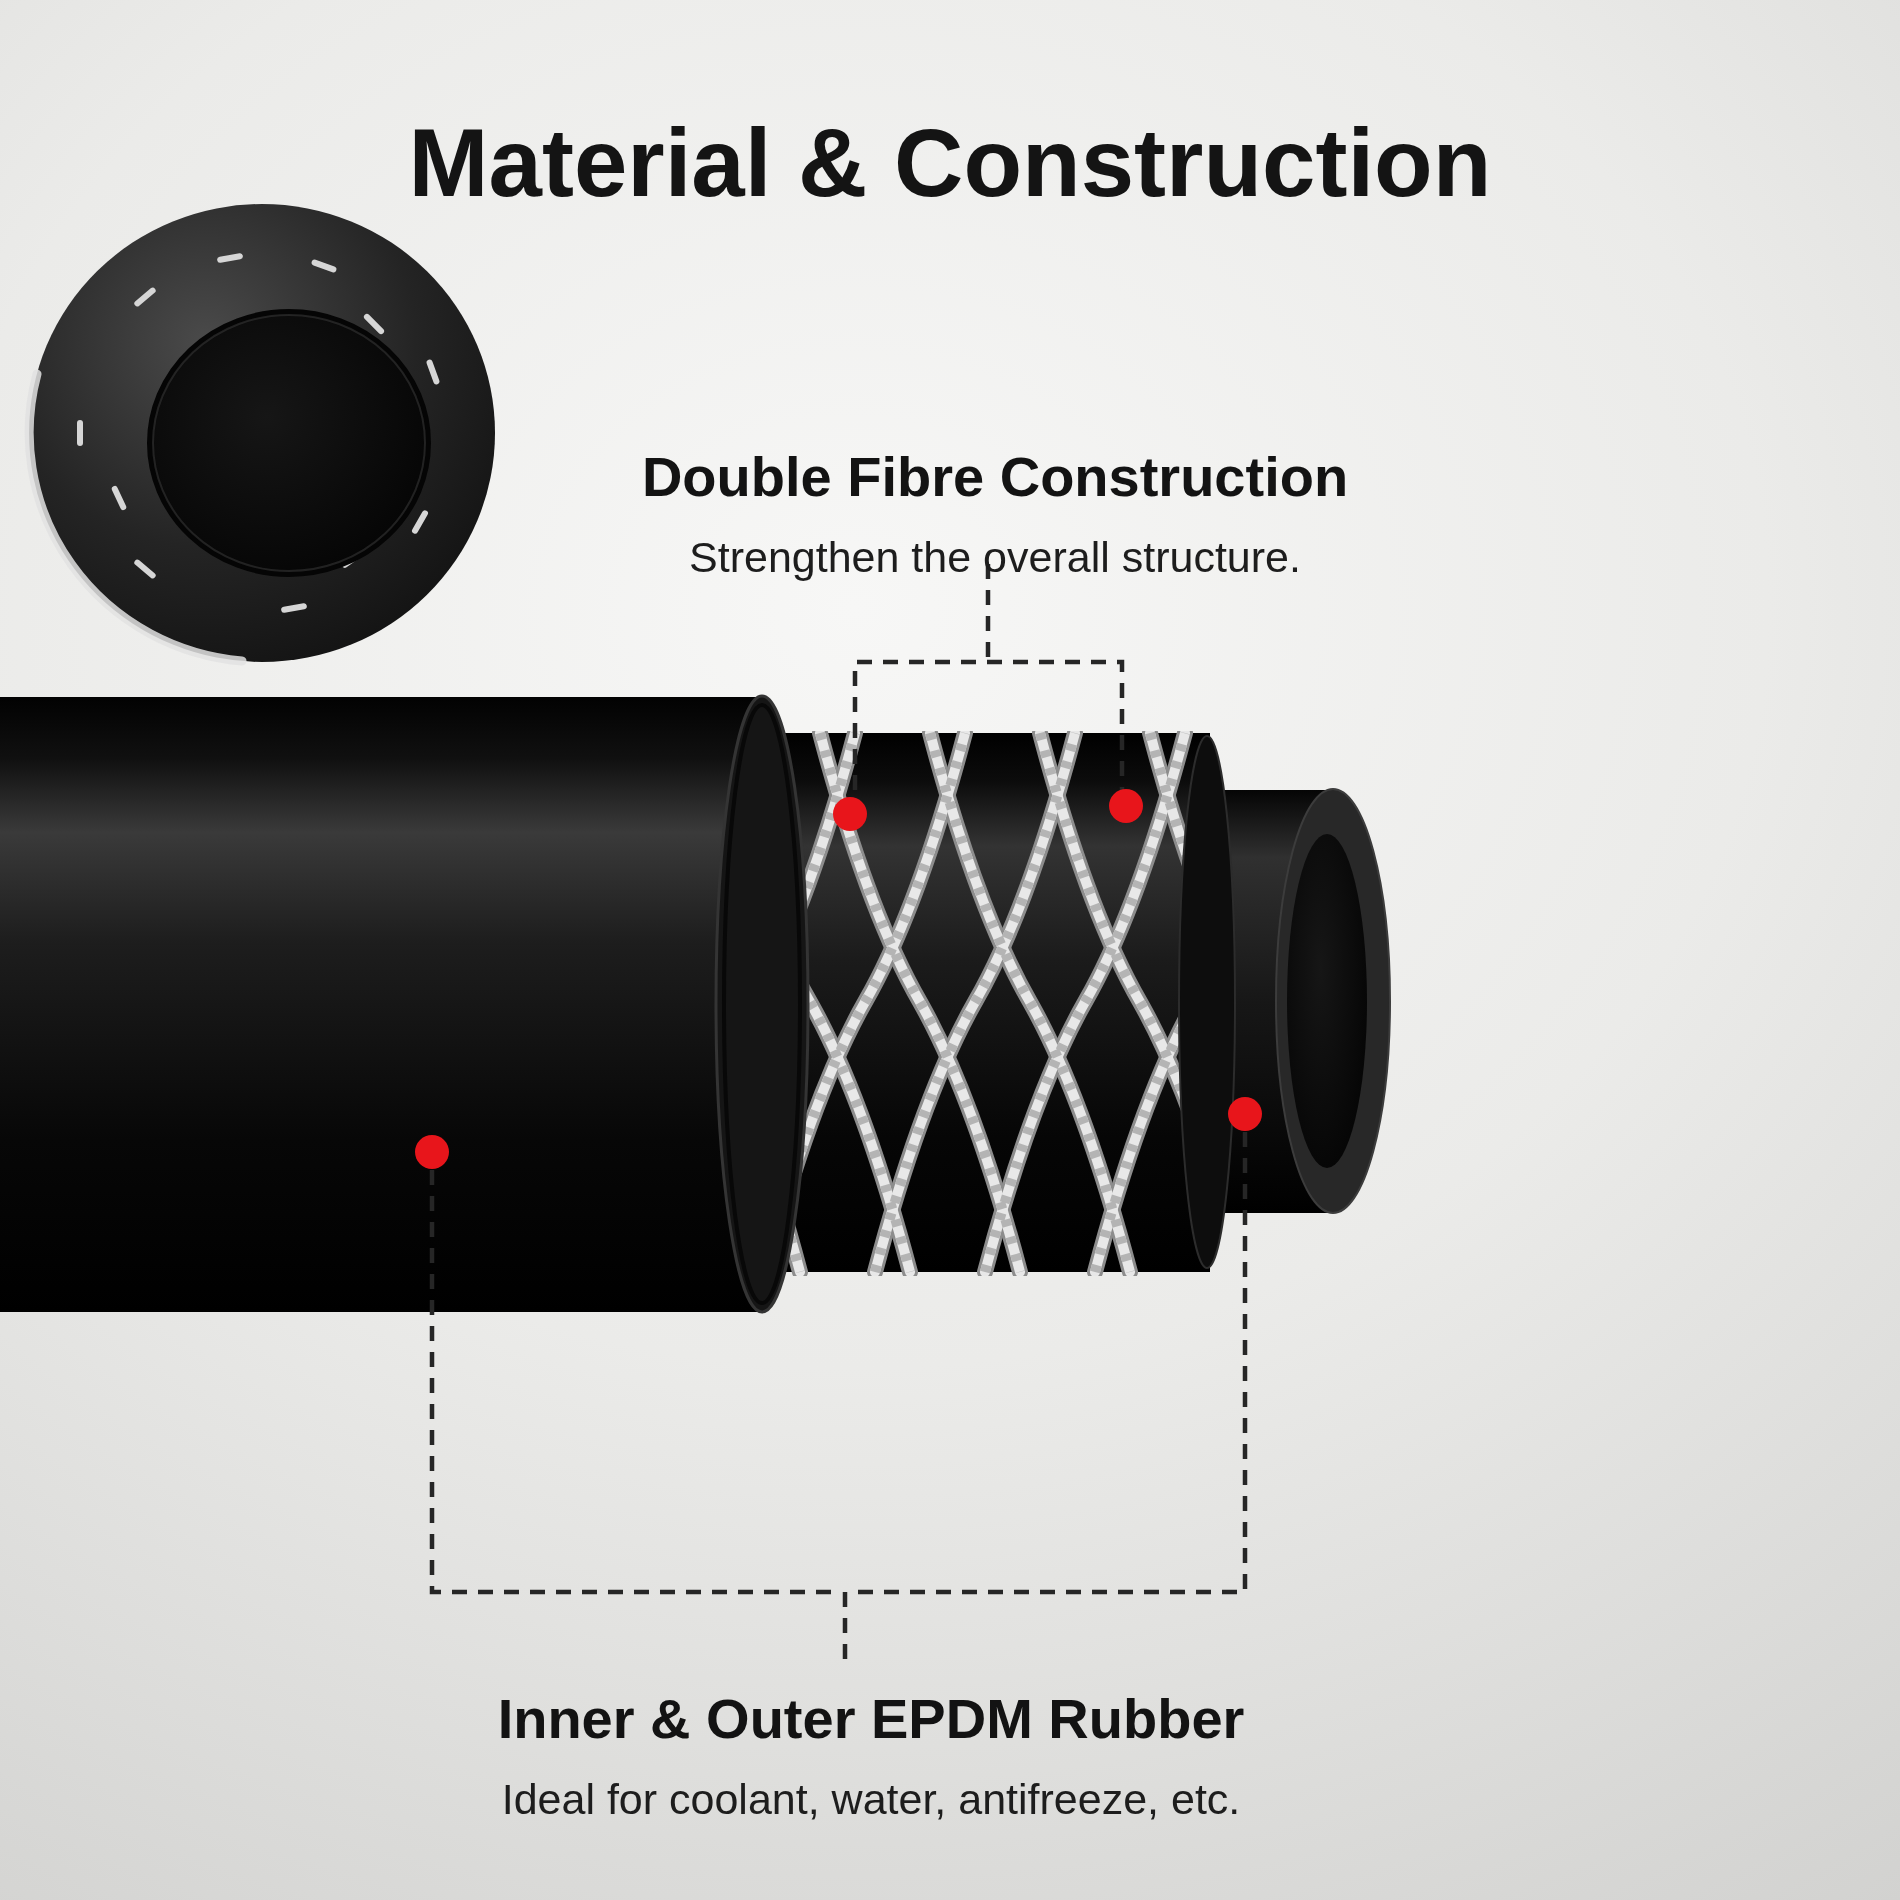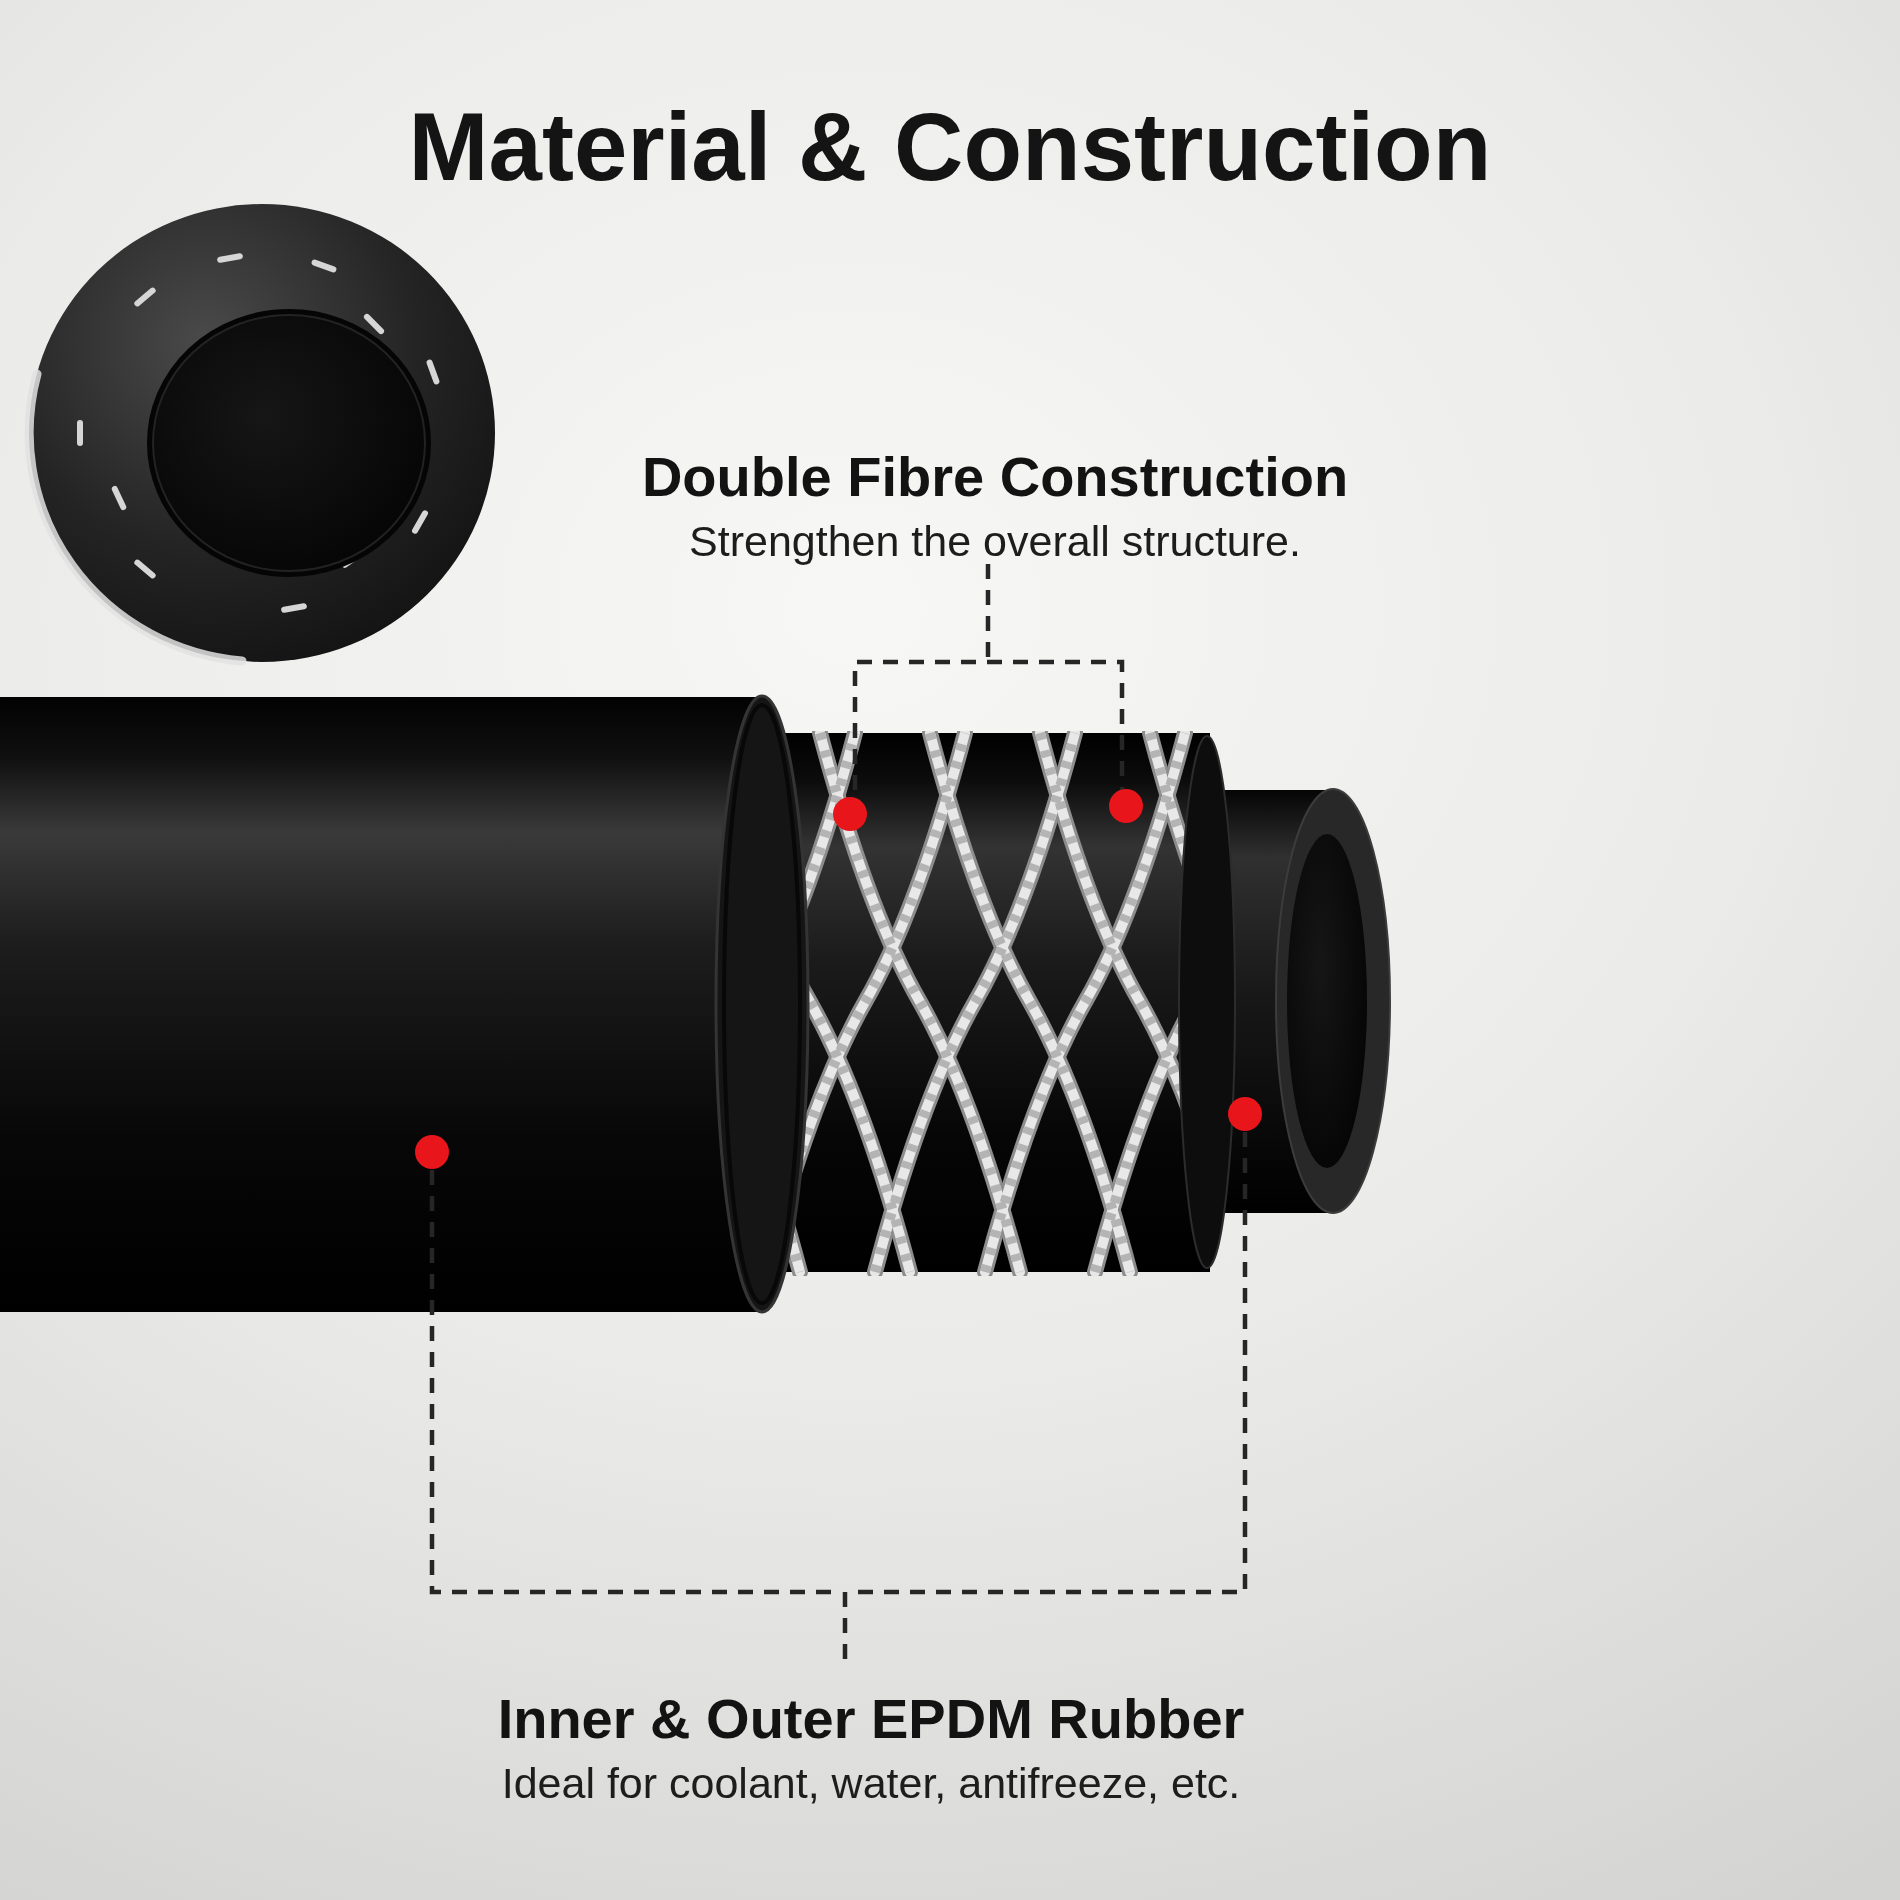--- a/index.html
+++ b/index.html
@@ -5,30 +5,30 @@
   html,body{margin:0;padding:0;}
   body{font-family:"Liberation Sans", sans-serif;}
   .stage{
     position:relative;
     width:1900px;height:1900px;
     overflow:hidden;
     background: radial-gradient(ellipse 120% 100% at 45% 32%, #f7f7f6 0%, #ebebe9 40%, #d6d6d4 75%, #c8c8c6 100%);
   }
   .page-title{
     position:absolute;
-    top:92px;left:0;width:100%;
+    top:108px;left:0;width:100%;
     text-align:center;
     font-size:96px;
     font-weight:bold;
     letter-spacing:0px;
     color:#141414;
   }
   .callout{position:absolute;text-align:center;color:#131313;}
   .callout .heading{font-size:56px;font-weight:bold;line-height:1.12;}
-  .callout .subheading{font-size:43px;font-weight:normal;margin-top:8px;color:#1d1d1d;}
+  .callout .subheading{font-size:43px;font-weight:normal;margin-top:24px;color:#1d1d1d;}
   .callout-fibre{left:595px;top:446px;width:800px;}
   .callout-rubber{left:471px;top:1688px;width:800px;}
   svg.scene{position:absolute;left:0;top:0;}
   .th-out{stroke:#8d8d8d;stroke-width:16;fill:none;stroke-linecap:round}
   .th-core{stroke:#e8e8e8;stroke-width:10;fill:none;stroke-linecap:round}
   .th-dash{stroke:#b4b4b4;stroke-width:10;fill:none;stroke-dasharray:7 11;stroke-linecap:butt}
   .leader{stroke:#262626;stroke-width:4.5;fill:none;stroke-dasharray:15 11;}
 </style>
 </head>
 <body>

